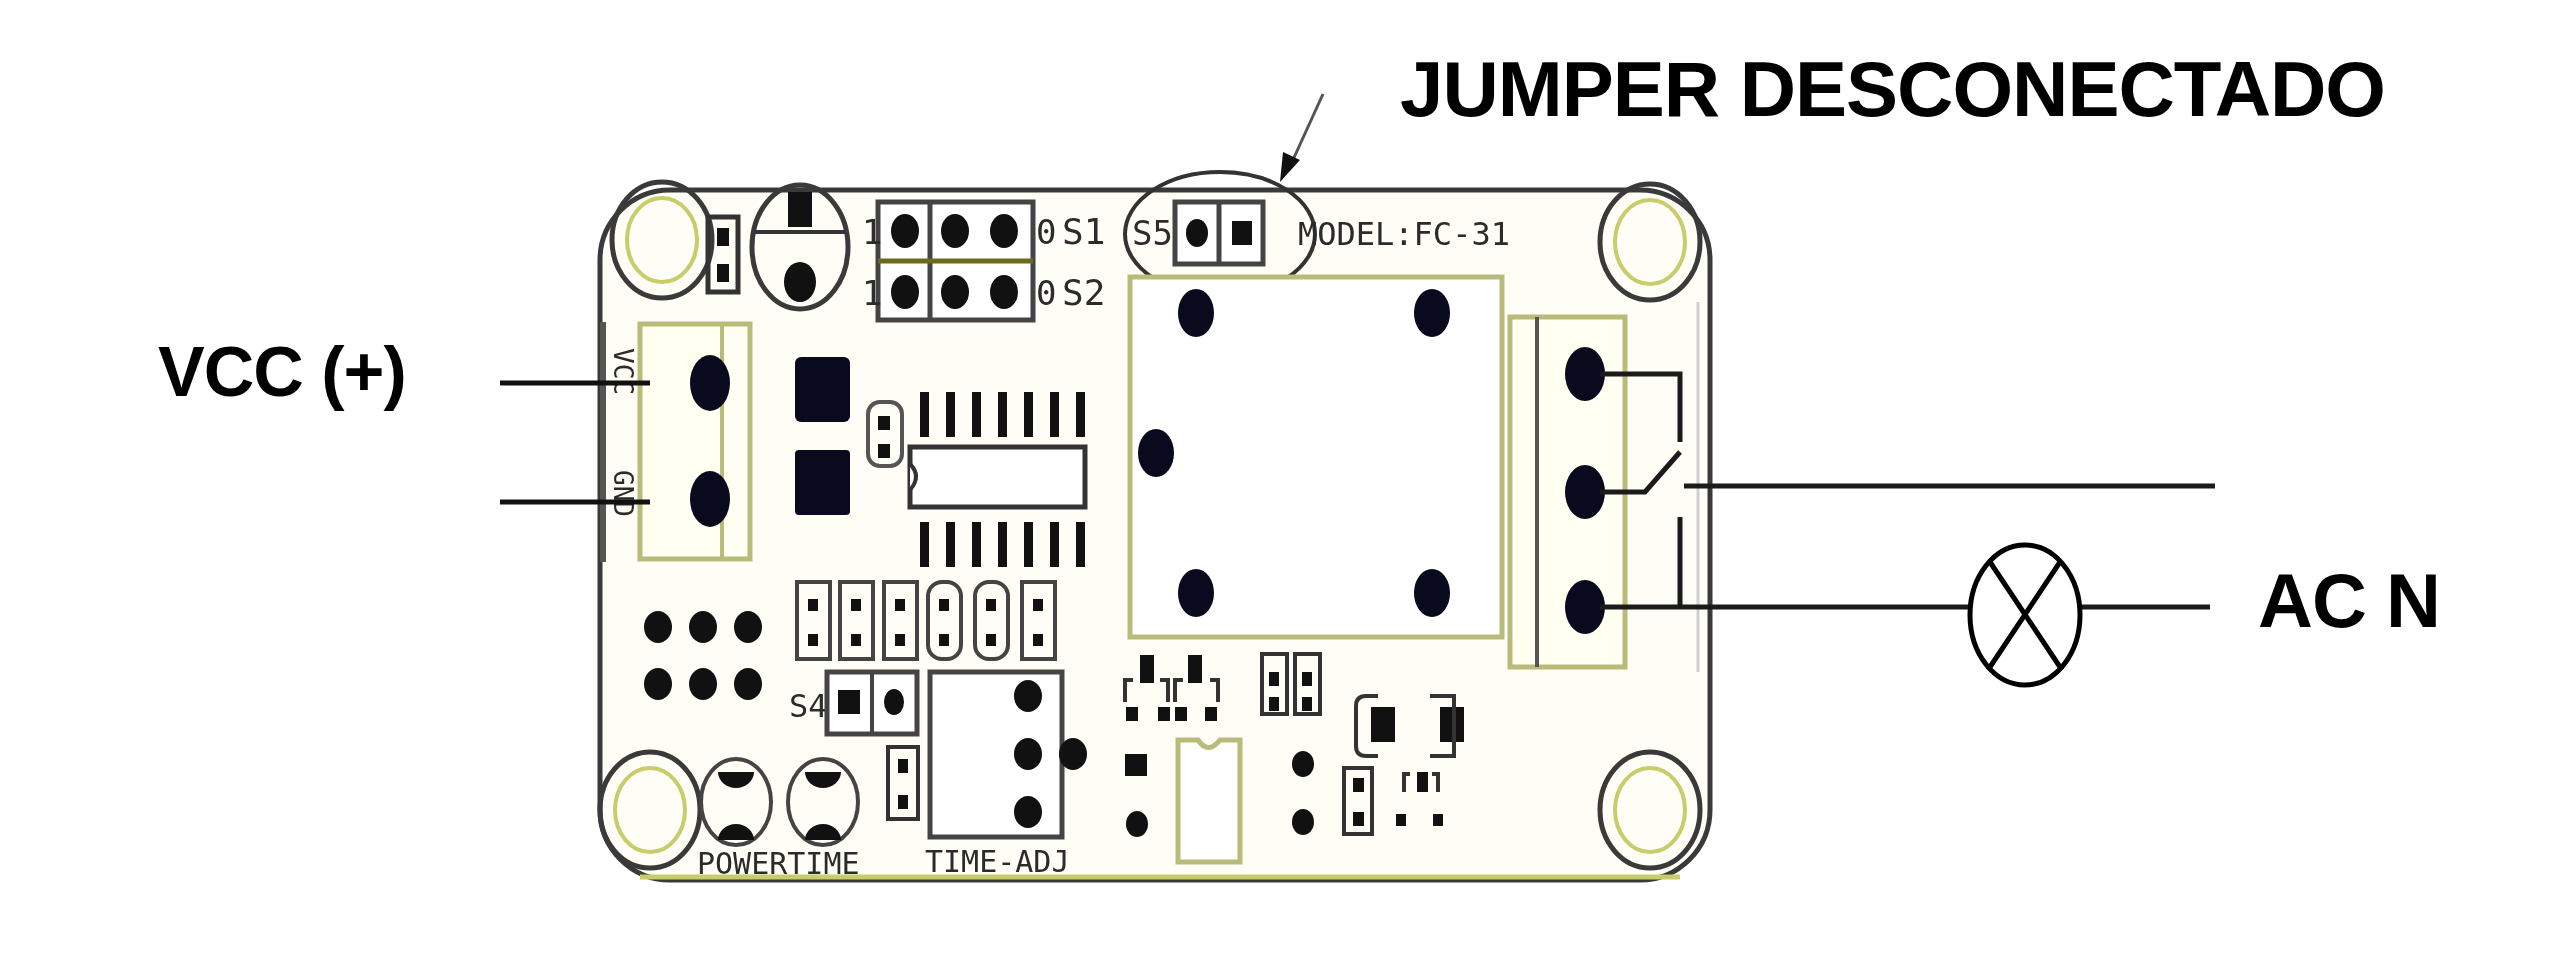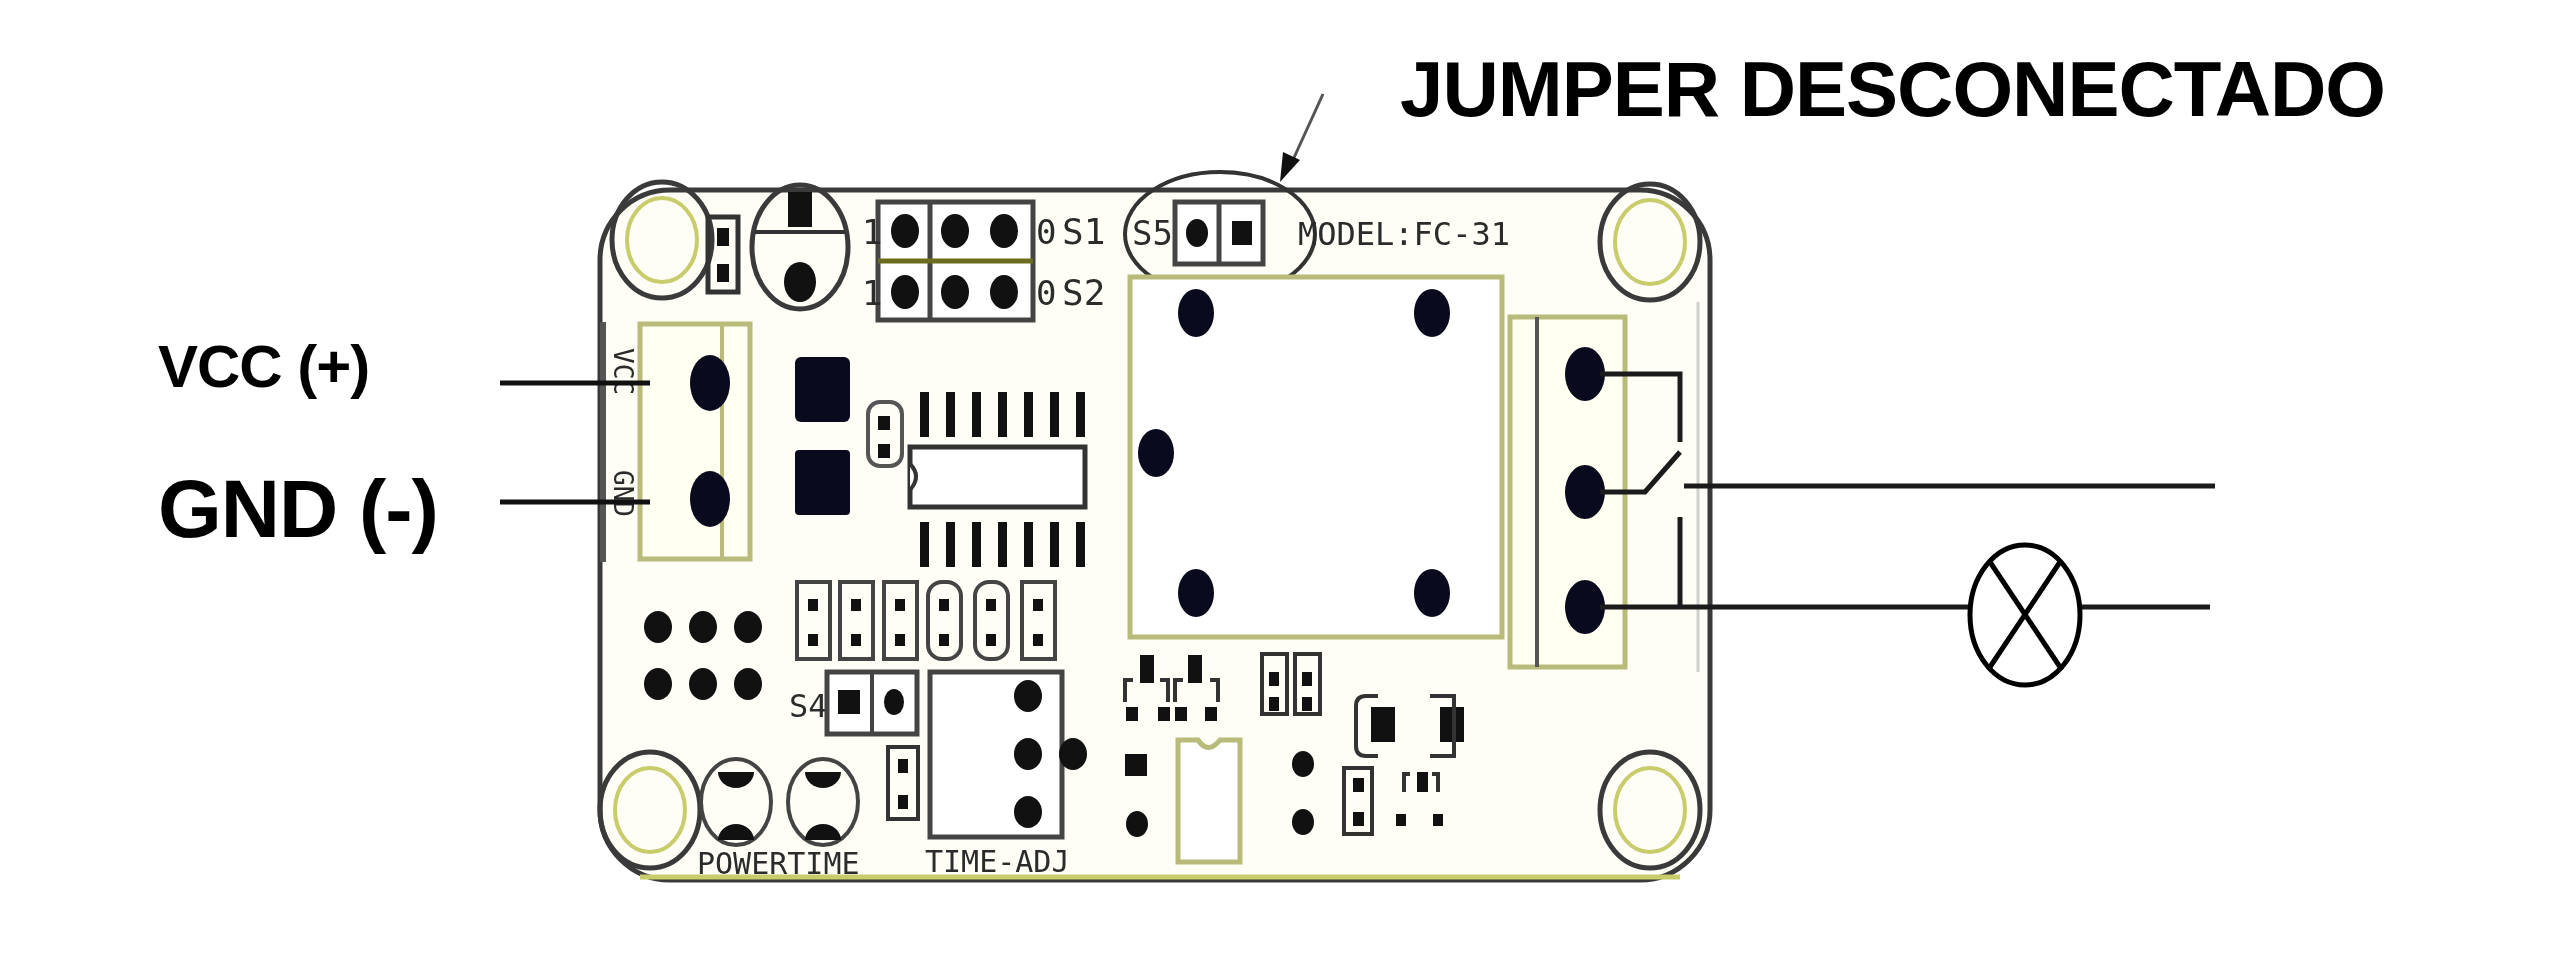--- a/index.html
+++ b/index.html
@@ -8,25 +8,25 @@
   .silk { font-family: "DejaVu Sans Mono", monospace; fill: #2b2b2b; }
   .html-label { position: absolute; font-family: "Liberation Sans", sans-serif; font-weight: 700; color: #000; white-space: nowrap; letter-spacing: -1px; }
 </style>
 </head>
 <body>
 
 <div id="stage">
 
   <div class="html-label" style="left:1400px; top:42px; font-size:78px;">JUMPER DESCONECTADO</div>
 
-  <div class="html-label" style="left:158px; top:330px; font-size:60px;">VCC (+)</div>
-
-  <div class="html-label" style="left:158px; top:460px; font-size:82px;">GND (-)</div>
-
-
+  <div class="html-label" style="left:158px; top:330px; font-size:70px;">VCC (+)</div>
+
+
+
+  <div class="html-label" style="left:2258px; top:555px; font-size:76px;">AC N</div>
 
   <svg width="2560" height="955" viewBox="0 0 2560 955" xmlns="http://www.w3.org/2000/svg" style="position:absolute;left:0;top:0;">
 
     <g>
       <rect x="600" y="188" width="1110" height="690" rx="70" ry="70" fill="#fefef6" stroke="#3a3a3a" stroke-width="5"></rect>
       <line x1="640" y1="875" x2="1680" y2="875" stroke="#c8cc6a" stroke-width="5"></line>
     </g>
 
     <g fill="none">
       <ellipse cx="662" cy="238" rx="50" ry="58" stroke="#3a3a3a" stroke-width="5"></ellipse>

